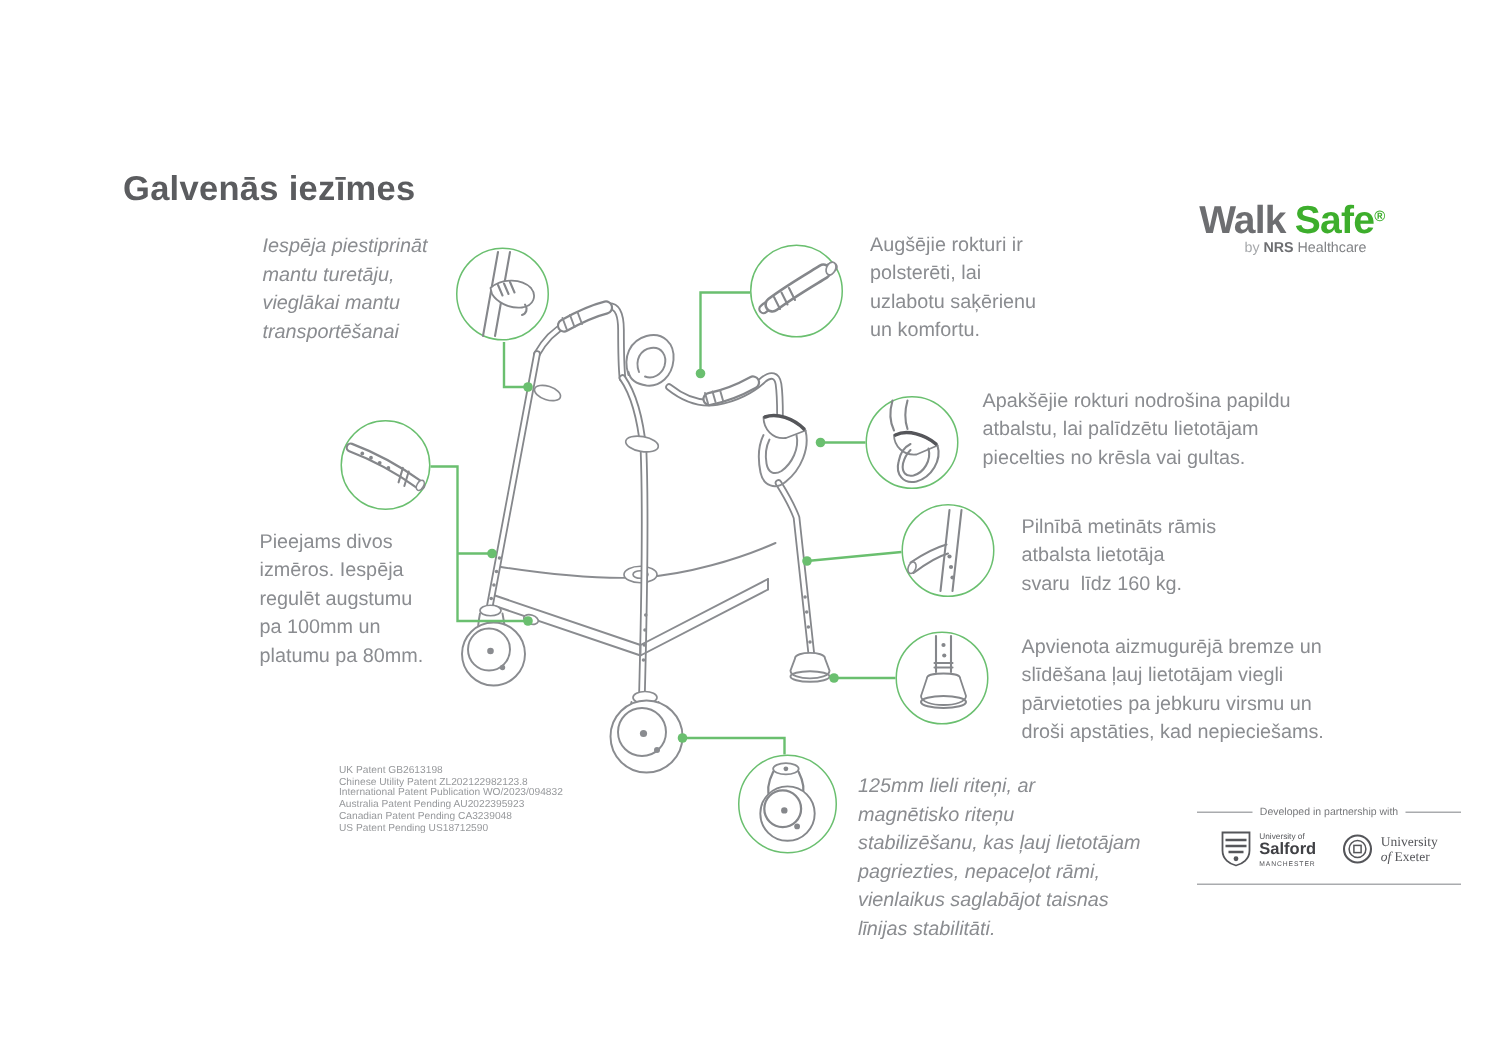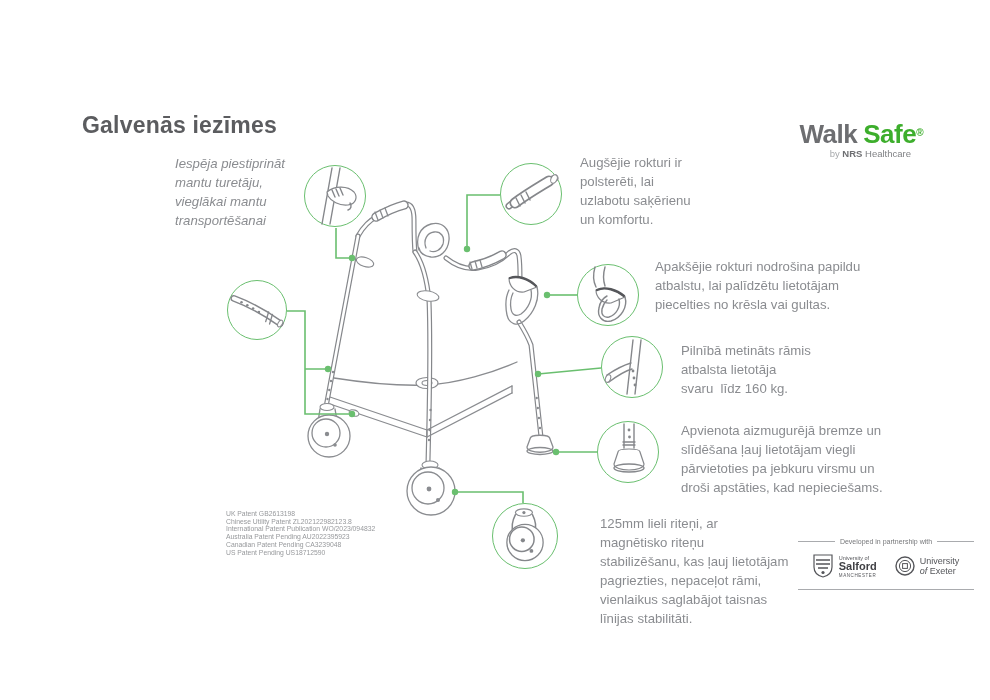--- a/index.html
+++ b/index.html
@@ -8,26 +8,26 @@
   .title{position:absolute;left:82px;top:112px;margin:0;font-size:23px;font-weight:700;
          color:#5b5c5f;letter-spacing:.2px;}
   .feature{position:absolute;font-size:13.2px;line-height:19px;color:#8a8c90;
            white-space:pre-wrap;}
   .f1{left:175px;top:154px;width:150px;font-style:italic;}
   .f2{left:580px;top:153px;width:150px;}
   .f3{left:655px;top:257px;width:260px;}
   .f4{left:681px;top:341px;width:200px;}
   .f5{left:681px;top:421px;width:250px;}
   .f6{left:173px;top:351px;width:150px;}
-  .f7{left:600px;top:514px;width:240px;}
+  .f7{left:572px;top:514px;width:240px;font-style:italic;}
   .patents{position:absolute;left:226px;top:510px;font-size:6.8px;line-height:7.7px;
            color:#97999c;white-space:pre-wrap;}
   
   .logo{position:absolute;left:758px;top:120px;width:165px;text-align:right;}
-  .wordmark{font-size:26px;font-weight:700;letter-spacing:-.5px;line-height:28px;}
+  .wordmark{font-size:26px;font-weight:700;letter-spacing:-.5px;line-height:28px;margin-top:12px;}
   .walk{color:#6d6e71;margin-right:6px;}
   .safe{color:#3dae2c;}
   .reg{color:#3dae2c;font-size:10px;vertical-align:top;position:relative;top:-1px;}
   .tagline{font-size:9.5px;color:#808285;padding-right:12px;margin-top:0;}
   .tag-by{color:#a7a9ac;}
   .tag-nrs{font-weight:700;color:#6d6e71;}
   
   .callout{position:absolute;border:1.6px solid #6abf6f;border-radius:50%;background:#fff;
            box-sizing:border-box;}
   .c1{left:304px;top:165px;width:62px;height:62px;}
@@ -58,21 +58,21 @@
   .partners{position:absolute;left:798px;top:538px;width:176px;}
   .p-head{display:flex;align-items:center;gap:5px;}
   .p-rule{flex:1;height:1px;background:#a9abae;}
   .p-title{font-size:7px;color:#77787b;white-space:nowrap;}
   .p-logos{display:flex;justify-content:center;align-items:center;gap:18px;margin-top:9px;}
   .salford{display:flex;align-items:center;gap:6px;}
   .s-uof{font-size:5.5px;color:#55565a;}
   .s-name{font-size:11px;font-weight:700;color:#404145;line-height:11px;}
   .s-city{font-size:4.5px;letter-spacing:.6px;color:#55565a;margin-top:1px;}
   .exeter{display:flex;align-items:center;gap:5px;}
-  .e-text{font-family:Liberation Sans, sans-serif;font-size:9px;color:#55565a;line-height:10px;}
+  .e-text{font-family:Liberation Serif, serif;font-size:9px;color:#55565a;line-height:10px;}
   .p-rule-bottom{height:1px;background:#a9abae;margin-top:11px;}
 </style>
 </head>
 <body>
 
 <div class="canvas">
 
   <h1 class="title">Galvenās iezīmes</h1>
 
   <svg class="art" width="990" height="700" viewBox="0 0 990 700">
@@ -247,20 +247,25 @@
   <div class="feature f3">Apakšējie rokturi nodrošina papildu
 atbalstu, lai palīdzētu lietotājam
 piecelties no krēsla vai gultas.</div>
   <div class="feature f4">Pilnībā metināts rāmis
 atbalsta lietotāja
 svaru  līdz 160 kg.</div>
   <div class="feature f5">Apvienota aizmugurējā bremze un
 slīdēšana ļauj lietotājam viegli
 pārvietoties pa jebkuru virsmu un
 droši apstāties, kad nepieciešams.</div>
+  <div class="feature f6">Pieejams divos
+izmēros. Iespēja
+regulēt augstumu
+pa 100mm un
+platumu pa 80mm.</div>
   <div class="feature f7">125mm lieli riteņi, ar
 magnētisko riteņu
 stabilizēšanu, kas ļauj lietotājam
 pagriezties, nepaceļot rāmi,
 vienlaikus saglabājot taisnas
 līnijas stabilitāti.</div>
 
   <div class="patents">UK Patent GB2613198
 Chinese Utility Patent ZL202122982123.8
 International Patent Publication WO/2023/094832

